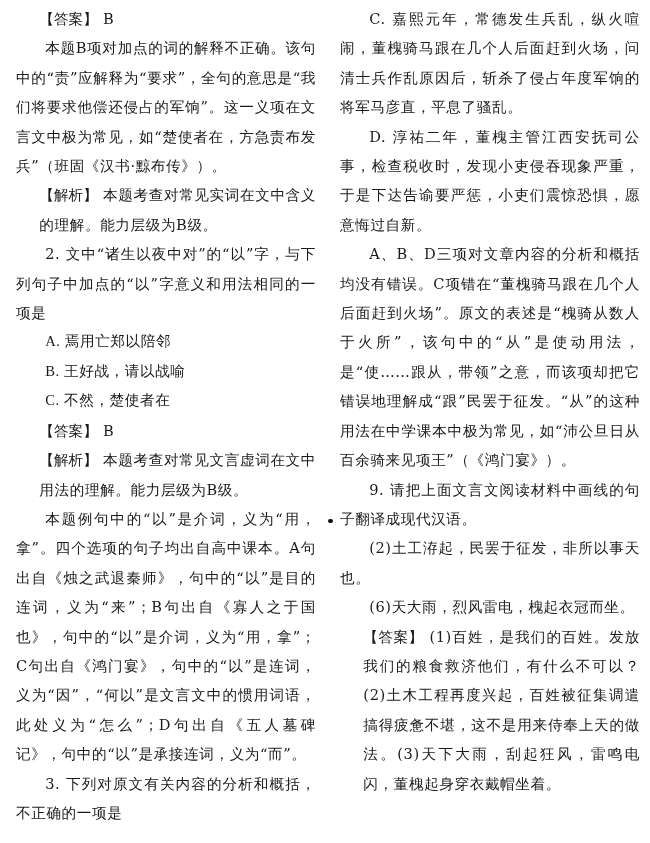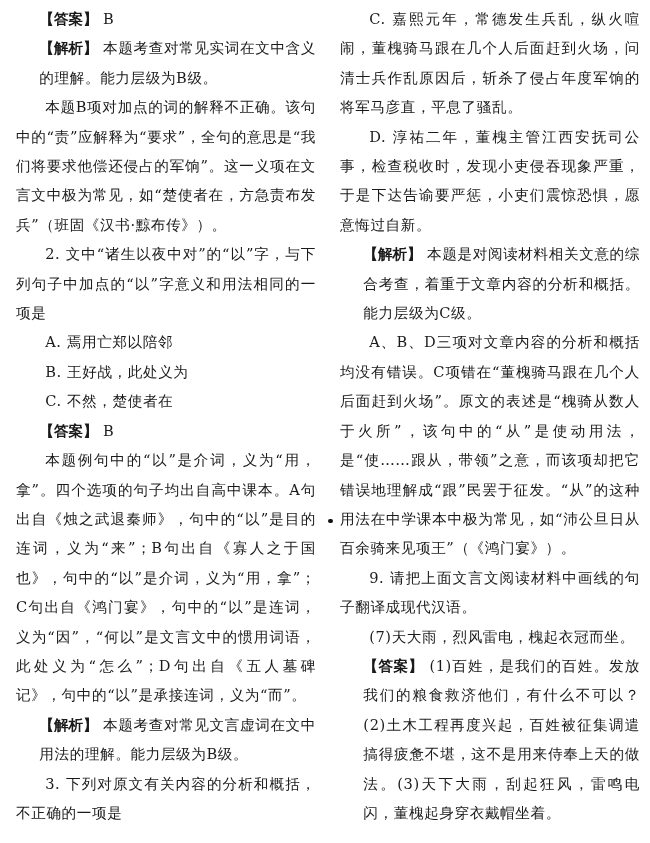--- a/index.html
+++ b/index.html
@@ -3,47 +3,47 @@
 <meta charset="utf-8">
 <style>
   html, body { margin: 0; padding: 0; background: #ffffff; }
   body { width: 650px; height: 843px; position: relative; overflow: hidden;
          font-family: "DejaVu Serif", "Liberation Serif", serif; color: #1a1a1a; }
   .col { position: absolute; top: 4px; width: 300px; font-size: 14.6px; line-height: 29.4px; letter-spacing: 0.6px; }
   .col.left { left: 16px; }
   .col.right { left: 340px; }
   .p { margin: 0; text-align: justify; }
   .indent { text-indent: 2em; }
-  .opt { padding-left: 2em; }
-  .tag { font-family: "DejaVu Sans", "Liberation Sans", sans-serif; font-weight: bold; letter-spacing: 0; }
+  .opt { padding-left: 2em; font-family: Liberation Serif, serif; }
+  .tag { font-family: "DejaVu Sans", "Liberation Sans", sans-serif; font-weight: normal; letter-spacing: 0; }
   .tag-line { padding-left: 1.6em; }
   .mark { position: absolute; left: 328px; top: 519px; width: 5px; height: 4px; background: #111; border-radius: 2px; }
 </style>
 </head>
 <body>
 
 <div class="col left">
   <p class="p tag-line"><span class="tag">【答案】</span> <span>B</span></p>
+  <p class="p indent">本题B项对加点的词的解释不正确。该句中的“责”应解释为“要求”，全句的意思是“我们将要求他偿还侵占的军饷”。这一义项在文言文中极为常见，如“楚使者在，方急责布发兵”（班固《汉书·黥布传》）。</p>
   <p class="p tag-line"><span class="tag">【解析】</span> <span>本题考查对常见实词在文中含义的理解。能力层级为B级。</span></p>
-  <p class="p indent">本题B项对加点的词的解释不正确。该句中的“责”应解释为“要求”，全句的意思是“我们将要求他偿还侵占的军饷”。这一义项在文言文中极为常见，如“楚使者在，方急责布发兵”（班固《汉书·黥布传》）。</p>
   <p class="p indent">2. 文中“诸生以夜中对”的“以”字，与下列句子中加点的“以”字意义和用法相同的一项是</p>
   <p class="p opt">A. 焉用亡郑以陪邻</p>
-  <p class="p opt">B. 王好战，此处义为</p>
+  <p class="p opt">B. 王好战，请以战喻</p>
   <p class="p opt">C. 不然，楚使者在</p>
   <p class="p tag-line"><span class="tag">【答案】</span> <span>B</span></p>
+  <p class="p tag-line"><span class="tag">【解析】</span> <span>本题考查对常见文言虚词在文中用法的理解。能力层级为B级。</span></p>
   <p class="p indent">本题例句中的“以”是介词，义为“用，拿”。四个选项的句子均出自高中课本。A句出自《烛之武退秦师》，句中的“以”是目的连词，义为“来”；B句出自《寡人之于国也》，句中的“以”是介词，义为“用，拿”；C句出自《鸿门宴》，句中的“以”是连词，义为“因”，“何以”是文言文中的惯用词语，此处义为“怎么”；D句出自《五人墓碑记》，句中的“以”是承接连词，义为“而”。</p>
-  <p class="p tag-line"><span class="tag">【解析】</span> <span>本题考查对常见文言虚词在文中用法的理解。能力层级为B级。</span></p>
   <p class="p indent">3. 下列对原文有关内容的分析和概括，不正确的一项是</p>
 
 </div>
 
 <div class="mark"></div>
 
 <div class="col right">
   <p class="p indent">C. 嘉熙元年，常德发生兵乱，纵火喧闹，董槐骑马跟在几个人后面赶到火场，问清士兵作乱原因后，斩杀了侵占年度军饷的将军马彦直，平息了骚乱。</p>
   <p class="p indent">D. 淳祐二年，董槐主管江西安抚司公事，检查税收时，发现小吏侵吞现象严重，于是下达告谕要严惩，小吏们震惊恐惧，愿意悔过自新。</p>
-  <p class="p tag-line"><span class="tag">【解析】</span> <span>本题是对阅读材料相关文意的综合考查，着重于文章内容的分析和概括。能力层级为C级。</span></p>
   <p class="p indent">A、B、D三项对文章内容的分析和概括均没有错误。C项错在“董槐骑马跟在几个人后面赶到火场”。原文的表述是“槐骑从数人于火所”，该句中的“从”是使动用法，是“使……跟从，带领”之意，而该项却把它错误地理解成“跟”民罢于征发。“从”的这种用法在中学课本中极为常见，如“沛公旦日从百余骑来见项王”（《鸿门宴》）。</p>
   <p class="p indent">9. 请把上面文言文阅读材料中画线的句子翻译成现代汉语。</p>
-  <p class="p indent">(7)天大雨，烈风雷电，槐起衣冠而坐。</p>
+  <p class="p indent">(2)土工洊起，民罢于征发，非所以事天也。</p>
+  <p class="p indent">(6)天大雨，烈风雷电，槐起衣冠而坐。</p>
   <p class="p tag-line"><span class="tag">【答案】</span> <span>(1)百姓，是我们的百姓。发放我们的粮食救济他们，有什么不可以？(2)土木工程再度兴起，百姓被征集调遣搞得疲惫不堪，这不是用来侍奉上天的做法。(3)天下大雨，刮起狂风，雷鸣电闪，董槐起身穿衣戴帽坐着。</span></p>
 
 </div>
 
 </body></html>

